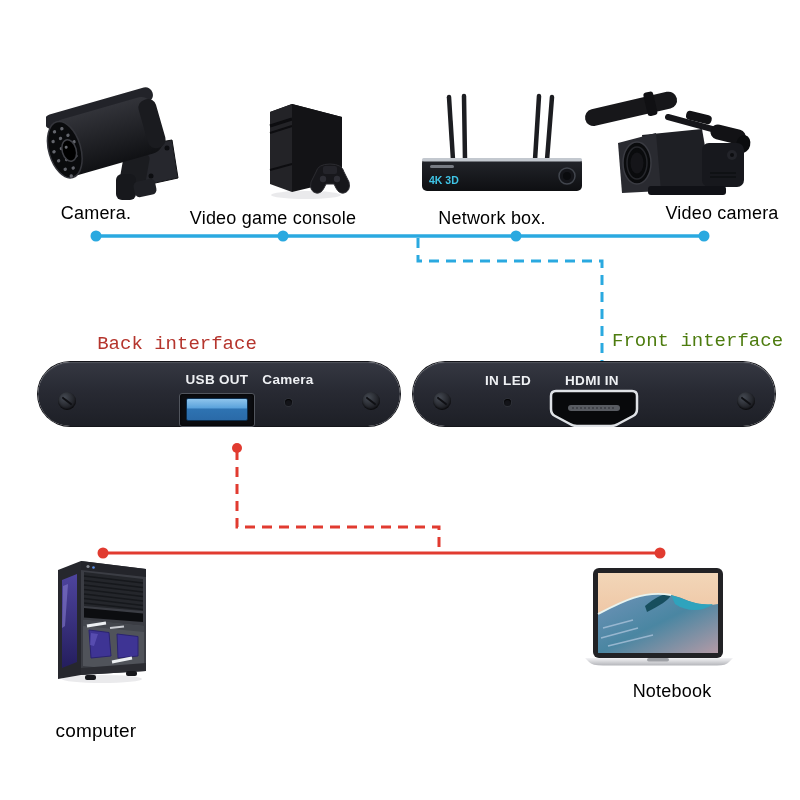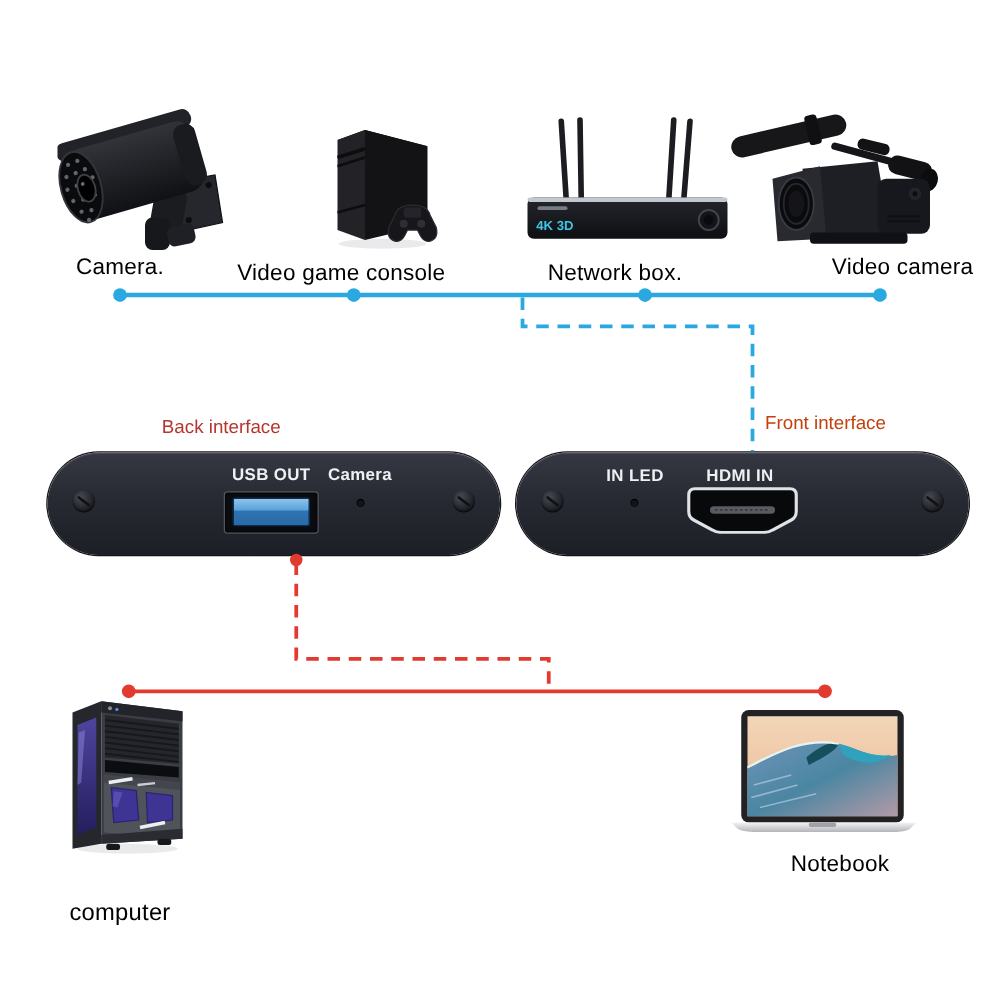--- a/index.html
+++ b/index.html
@@ -2,22 +2,22 @@
 <html><head>
 <meta charset="utf-8">
 <style>
   html,body{margin:0;padding:0;}
   body{width:800px;height:800px;background:#ffffff;position:relative;overflow:hidden;
        font-family:"Liberation Sans",sans-serif;}
   .abs{position:absolute;}
   .label{position:absolute;color:#000000;font-size:18px;white-space:nowrap;
          transform:translateX(-50%);letter-spacing:.2px;}
   .label.big{font-size:19px;margin-top:32px;}
-  .iface-title{position:absolute;font-size:15px;white-space:nowrap;}
-  .panel{position:absolute;width:362px;height:82px;border-radius:42px;
+  .iface-title{position:absolute;font-size:19px;white-space:nowrap;font-family:Liberation Mono, monospace;}
+  .panel{position:absolute;width:362px;height:64px;border-radius:42px;
          background:linear-gradient(180deg,#353842 0%,#282a33 45%,#1d1f26 100%);
          box-shadow:inset 0 1px 1px rgba(255,255,255,.14),0 0 0 1px #14151a;}
   .screw{position:absolute;width:18px;height:18px;border-radius:50%;
          background:radial-gradient(circle at 35% 32%,#454a53,#1a1b20 72%);
          box-shadow:inset 0 -1px 2px rgba(0,0,0,.7);}
   .screw .slot{position:absolute;left:3px;top:8px;width:12px;height:2px;background:#0f1014;
          transform:rotate(38deg);border-radius:1px;}
   .panel-text{position:absolute;color:#eef0f3;font-weight:bold;font-size:13.5px;
          transform:translateX(-50%);white-space:nowrap;letter-spacing:.3px;}
   .usb-port{position:absolute;left:141px;top:31px;width:74px;height:32px;background:#0b0c10;
@@ -132,21 +132,21 @@
   <path d="M128,90 h26 M128,94 h26" stroke="#0e0f12" stroke-width="1.5"></path>
   <rect x="66" y="103" width="78" height="9" rx="3" fill="#101116"></rect>
 </svg>
 
 <div class="label" style="left:96px;top:203px">Camera.</div>
 <div class="label" style="left:273px;top:208px">Video game console</div>
 <div class="label" style="left:492px;top:208px">Network box.</div>
 <div class="label" style="left:722px;top:203px">Video camera</div>
 
 <div class="iface-title" style="left:177px;top:333px;color:#b5352d;transform:translateX(-50%)">Back interface</div>
-<div class="iface-title" style="left:612px;top:330px;color:#c2410c">Front interface</div>
+<div class="iface-title" style="left:612px;top:330px;color:#4d7c0f">Front interface</div>
 
 <div class="panel" style="left:38px;top:362px">
   <div class="screw" style="left:20px;top:30px">
       <span class="slot"></span>
     </div>
   <div class="screw" style="left:324px;top:30px">
       <span class="slot"></span>
     </div>
   <div class="panel-text" style="left:179px;top:10px">USB OUT</div>
   <div class="panel-text" style="left:250px;top:10px">Camera</div>

